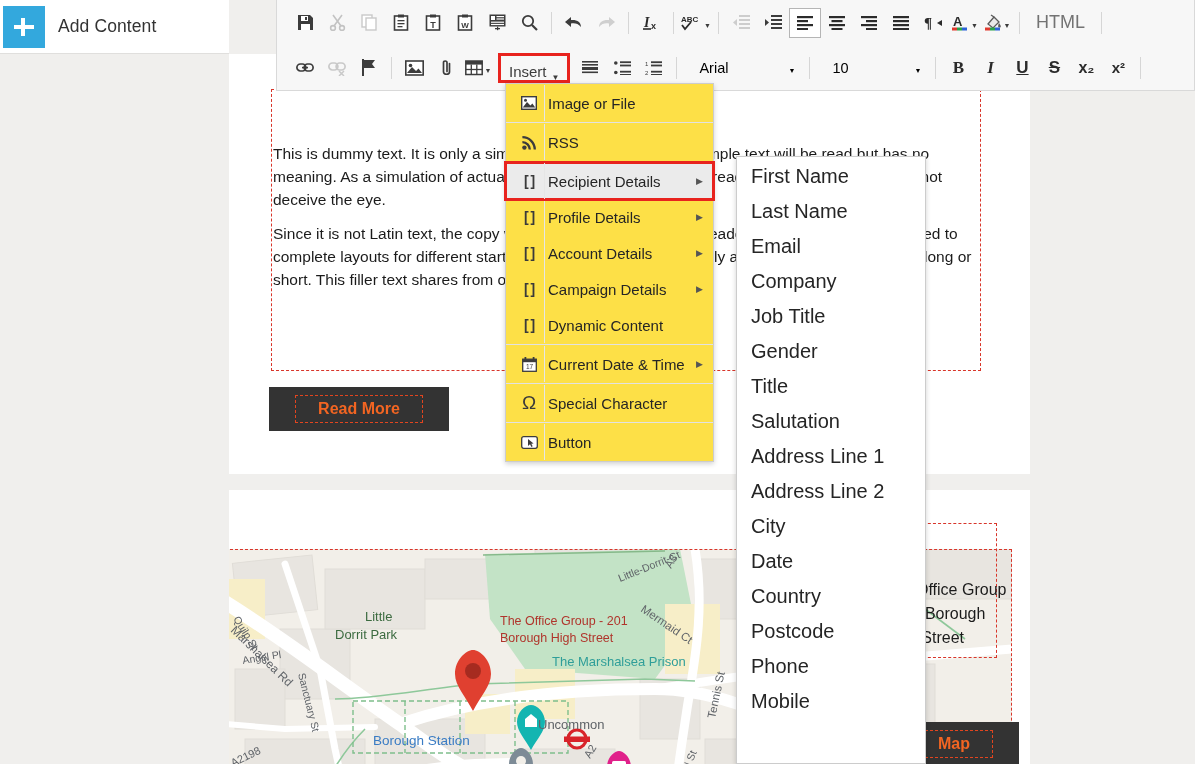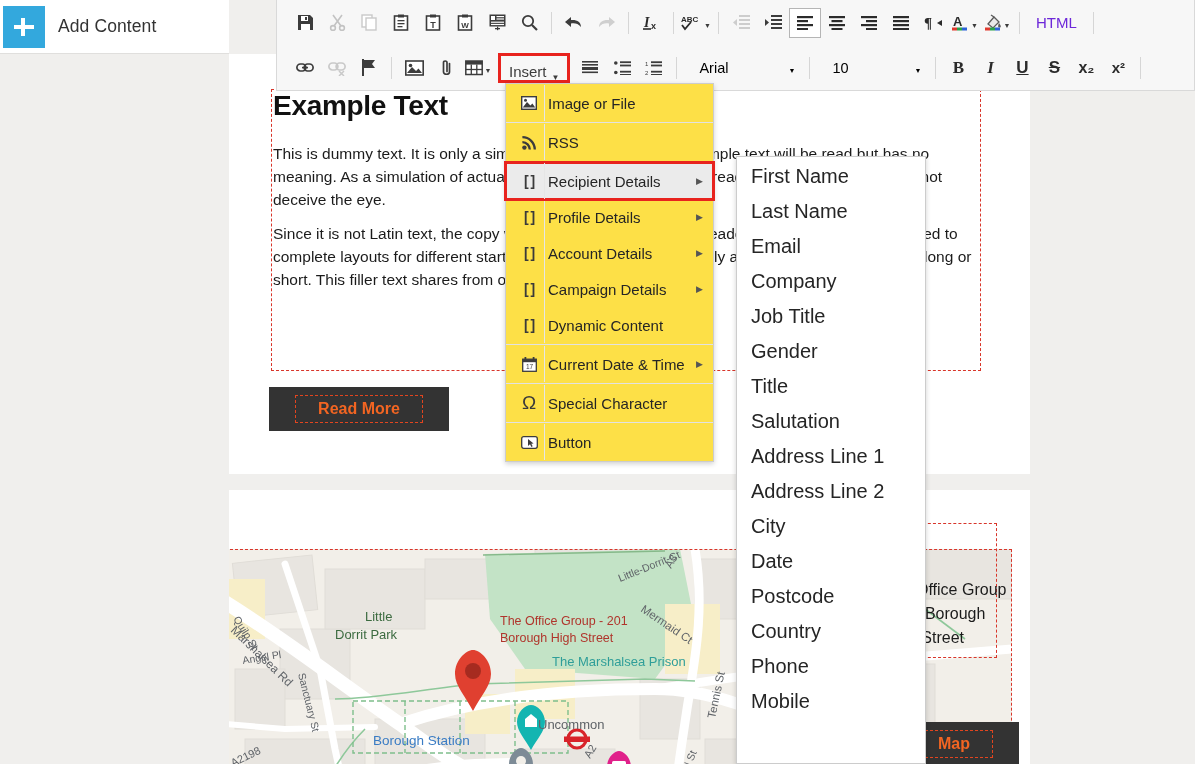--- a/index.html
+++ b/index.html
@@ -104,21 +104,21 @@
     color: #3c3c3c; font-size: 15px; position: relative; flex: 0 0 auto;
   }
   .tb-btn.dim { color: #c3c3c3; }
   .tb-btn.active { border: 1px solid #b5b5b5; background: #fff; }
   .tb-sep { width: 1px; height: 22px; background: #d6d6d6; margin: 0 6px; flex: 0 0 auto; }
   .tb-caret { font-size: 7px; margin-left: 1px; position: relative; top: 3px; }
   .tb-spacer-left { width: 12px; flex: 0 0 auto; }
 
   svg.ic { display:block; }
 
-  .html-btn { font-size: 15px; color: #6d28d9; padding: 0 10px; flex: 0 0 auto; }
+  .html-btn { font-size: 18px; color: #737373; padding: 0 10px; flex: 0 0 auto; }
 
   
   #insert-btn {
     height: 30px; border: 3px solid #e8231e; background: #f7f7f7;
     display: flex; align-items: flex-end; padding: 0 8px; margin: 0 4px;
     font-size: 15px; color: #3c3c3c; flex: 0 0 auto; position: relative; z-index: 60;
   }
   #insert-btn .tb-caret { font-size: 8px; margin-left: 5px; top: 2px; }
 
   .combo {
@@ -177,21 +177,20 @@
       <div id="add-content-icon"></div>
       <div id="add-content-label">Add Content</div>
     </div>
     <div id="left-body"></div>
   </div>
 
   <div id="canvas">
 
     <div class="content-block" id="block-text">
       <div class="dashed-region" id="text-region"></div>
-      <div id="example-title">Example Text</div>
       <div class="body-para" id="para-1">This is dummy text. It is only a simulation of actual copy, this sample text will be read but has no meaning. As a simulation of actual copy, this sample text will be read but has no meaning. It is not deceive the eye.</div>
       <div class="body-para" id="para-2">Since it is not Latin text, the copy will not have any meaning to readers. The text can be produced to complete layouts for different starting points. The text is effectively a different style and may be long or short. This filler text shares from or otherwise generated.</div>
       <div id="btn-wrap-readmore">
         <span class="cta-inner">Read More</span>
       </div>
     </div>
 
     <div class="content-block" id="block-map">
       <div id="map-img">
         <svg id="mapsvg" width="787" height="246" viewBox="0 0 787 246">
@@ -744,19 +743,19 @@
     <div class="sub-item">Email</div>
     <div class="sub-item">Company</div>
     <div class="sub-item">Job Title</div>
     <div class="sub-item">Gender</div>
     <div class="sub-item">Title</div>
     <div class="sub-item">Salutation</div>
     <div class="sub-item">Address Line 1</div>
     <div class="sub-item">Address Line 2</div>
     <div class="sub-item">City</div>
     <div class="sub-item">Date</div>
+    <div class="sub-item">Country</div>
     <div class="sub-item">Postcode</div>
-    <div class="sub-item">Country</div>
     <div class="sub-item">Phone</div>
     <div class="sub-item">Mobile</div>
   </div>
 
 </div>
 
 </body></html>

